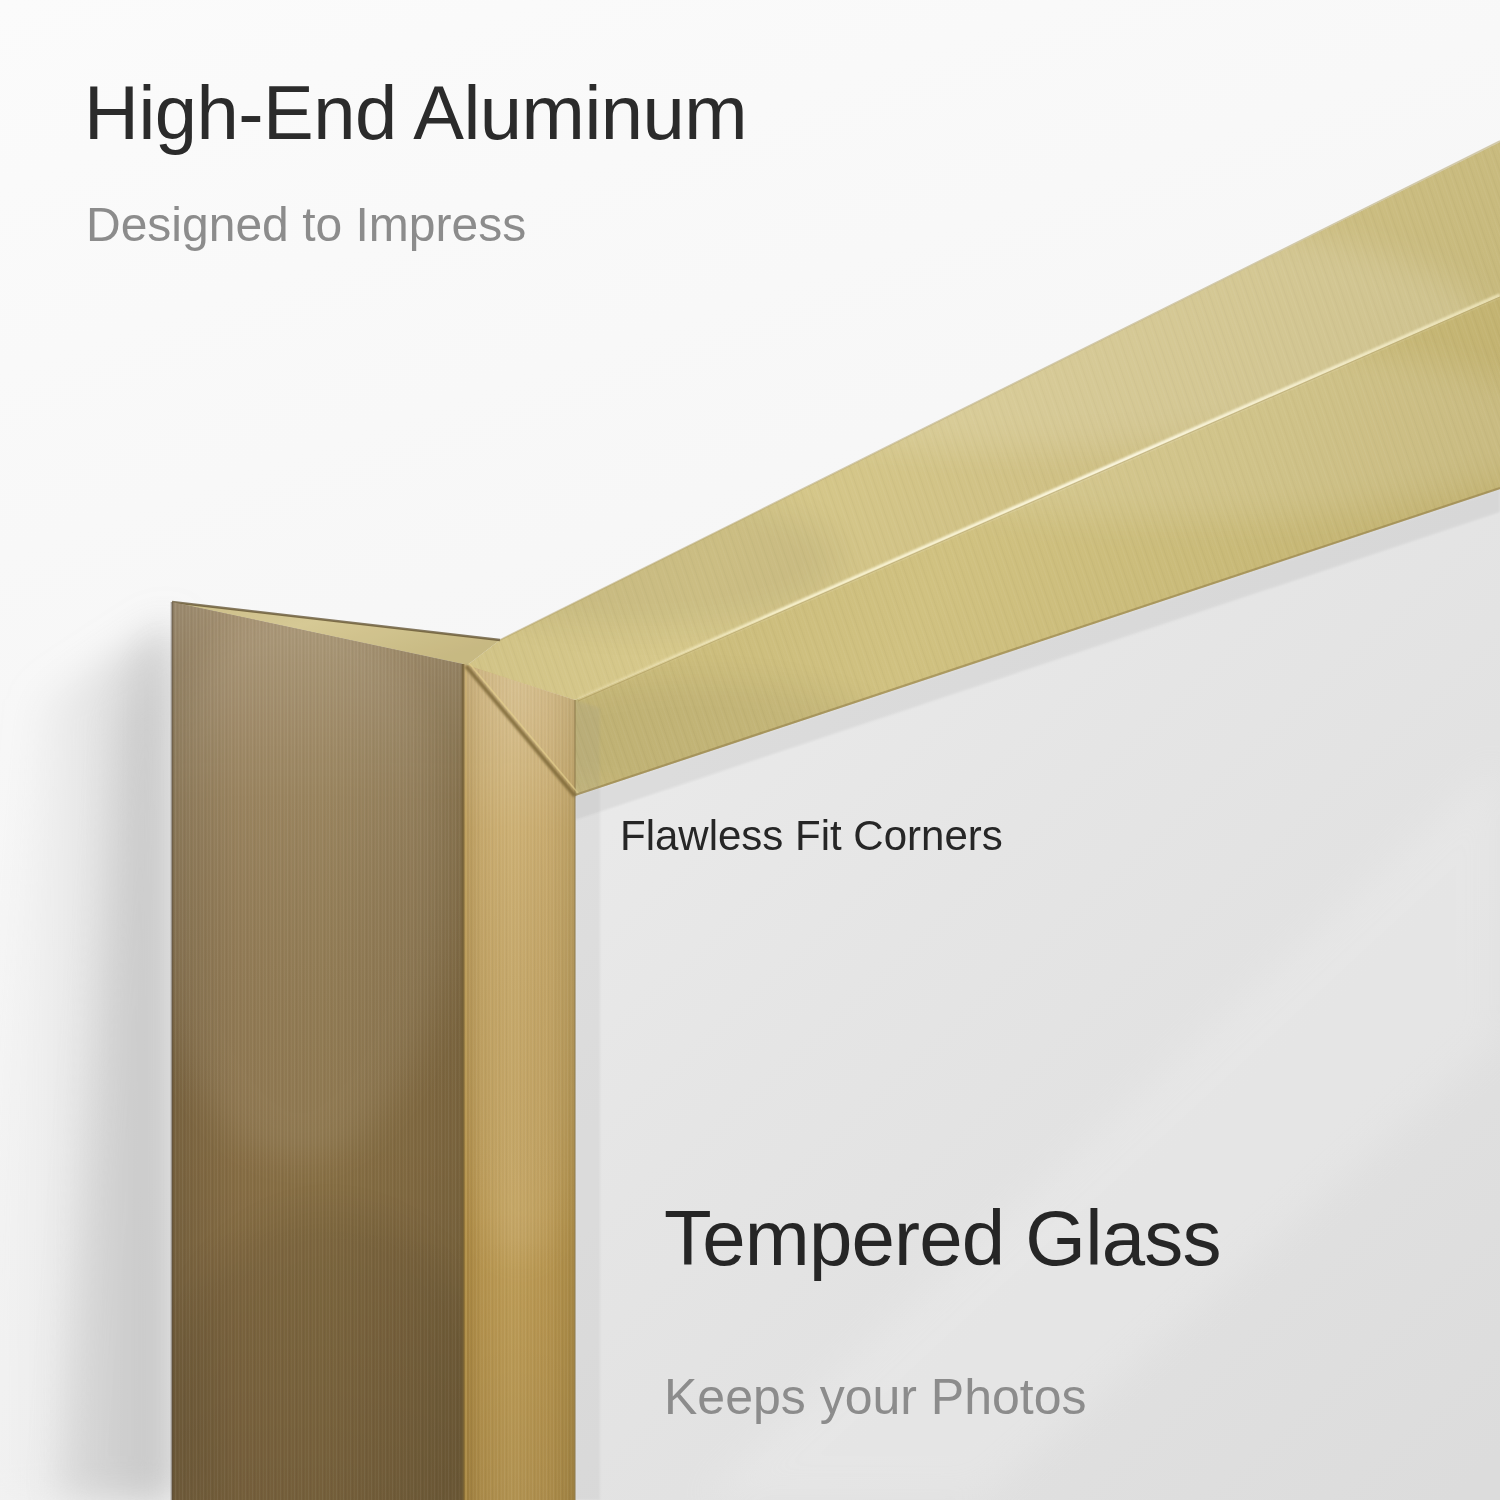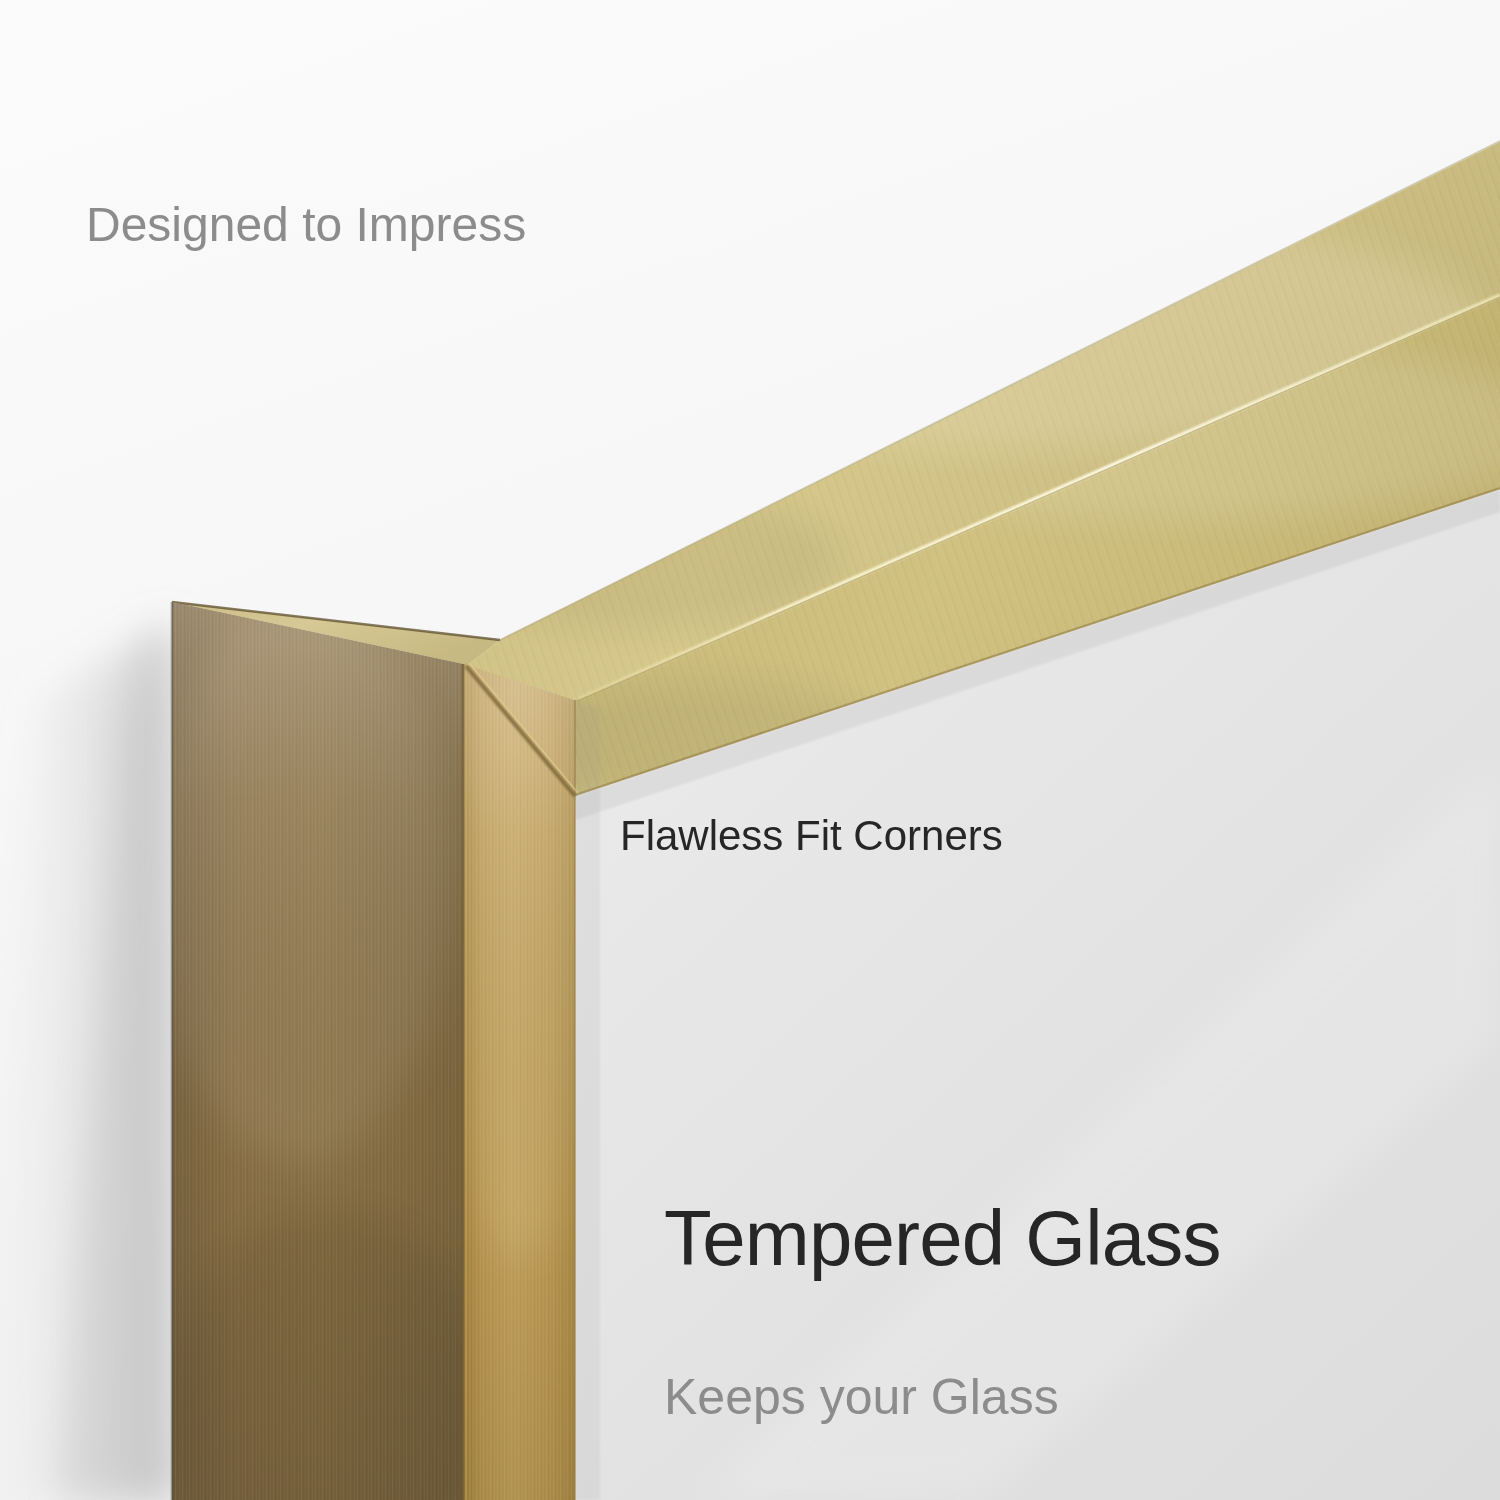--- a/index.html
+++ b/index.html
@@ -273,27 +273,28 @@
     <g>
       <polyline points="466,666 575,796" stroke="#7d6838" stroke-width="4.2" fill="none" opacity="0.85" filter="url(#microBlur)"></polyline>
       <polyline points="469,663 578,793" stroke="#e3cf8d" stroke-width="1.6" fill="none" opacity="0.65"></polyline>
     </g>
 
     <polygon points="575,796 1500,489 1500,512 575,820" fill="#9a9a9a" opacity="0.16" filter="url(#microBlur)"></polygon>
 
     <polygon points="575,700 600,708 600,1500 575,1500" fill="#9a9a9a" opacity="0.13" filter="url(#microBlur)"></polygon>
   </svg>
 
+  <div class="txt" id="headline">High-End Aluminum</div>
 
   <div class="txt" id="corner-label">Flawless Fit Corners</div>
 
   <div class="txt" id="subhead">Designed to Impress</div>
 
   <div class="txt" id="glass-title">
     <div>Tempered Glass</div>
   </div>
 
   <div class="txt" id="glass-sub">
-    <div>Keeps your Glass</div>
+    <div>Keeps your Photos</div>
     
   </div>
 
 </div>
 
 </body></html>

